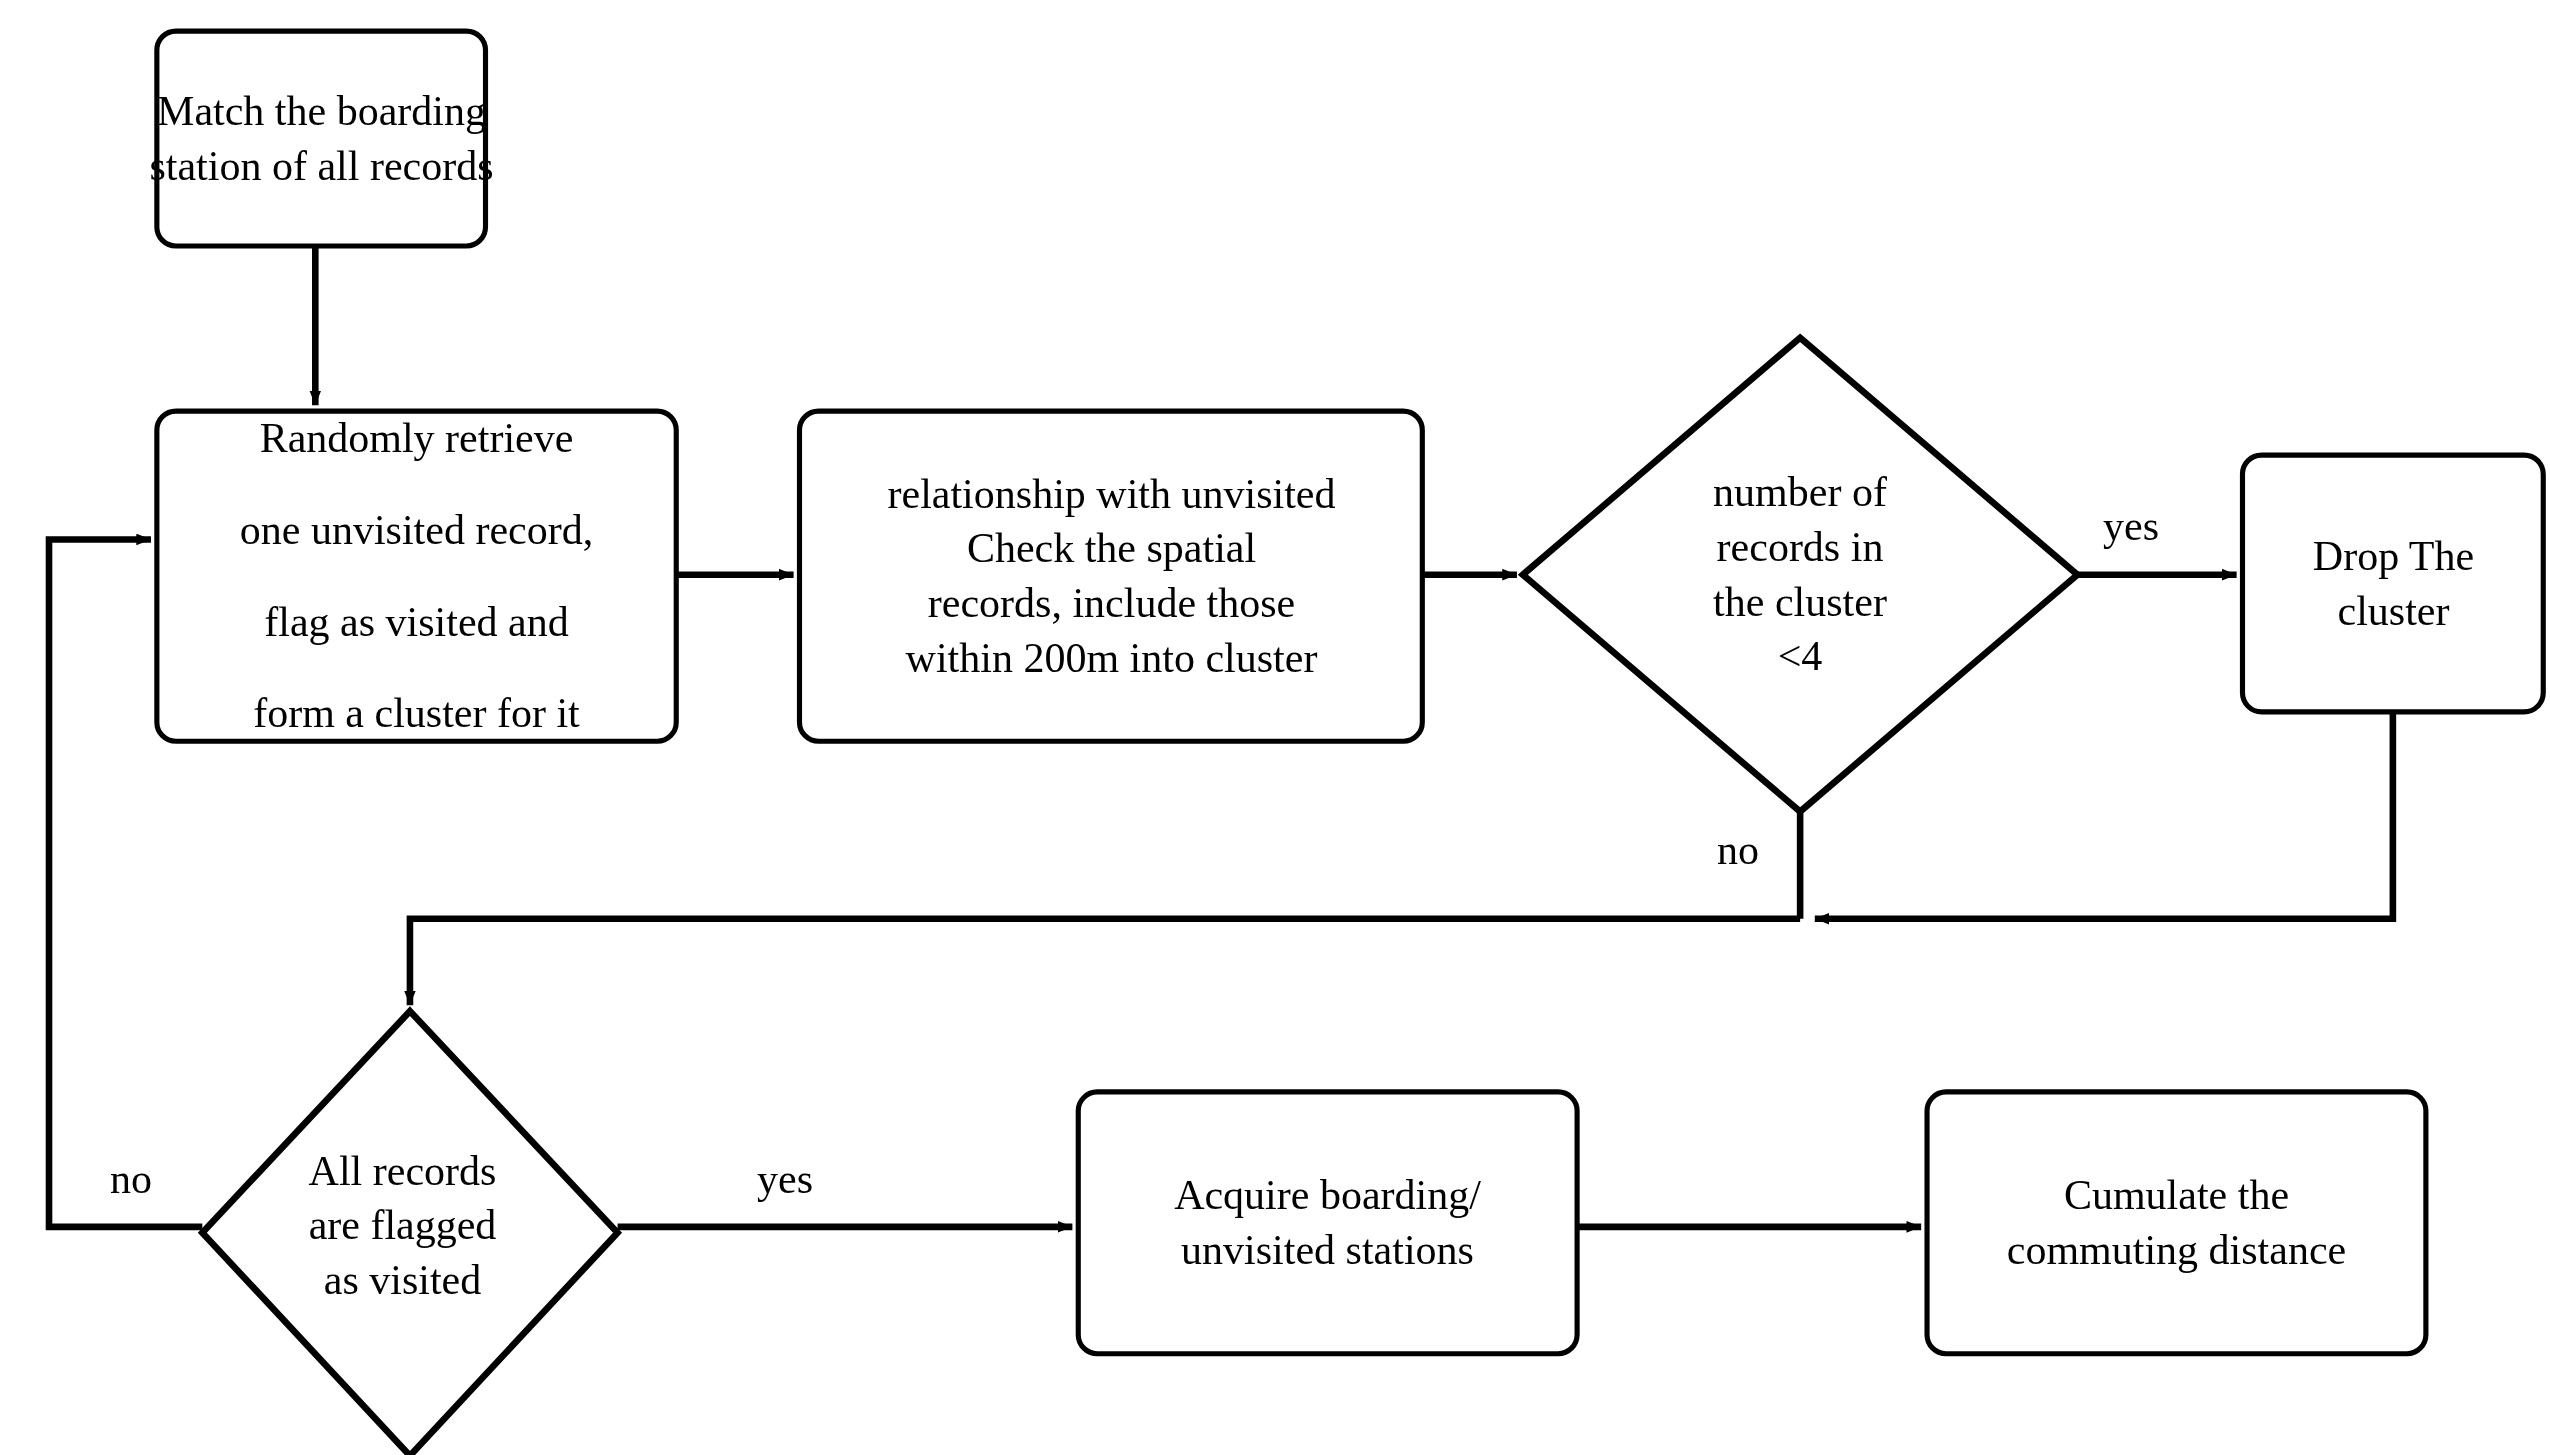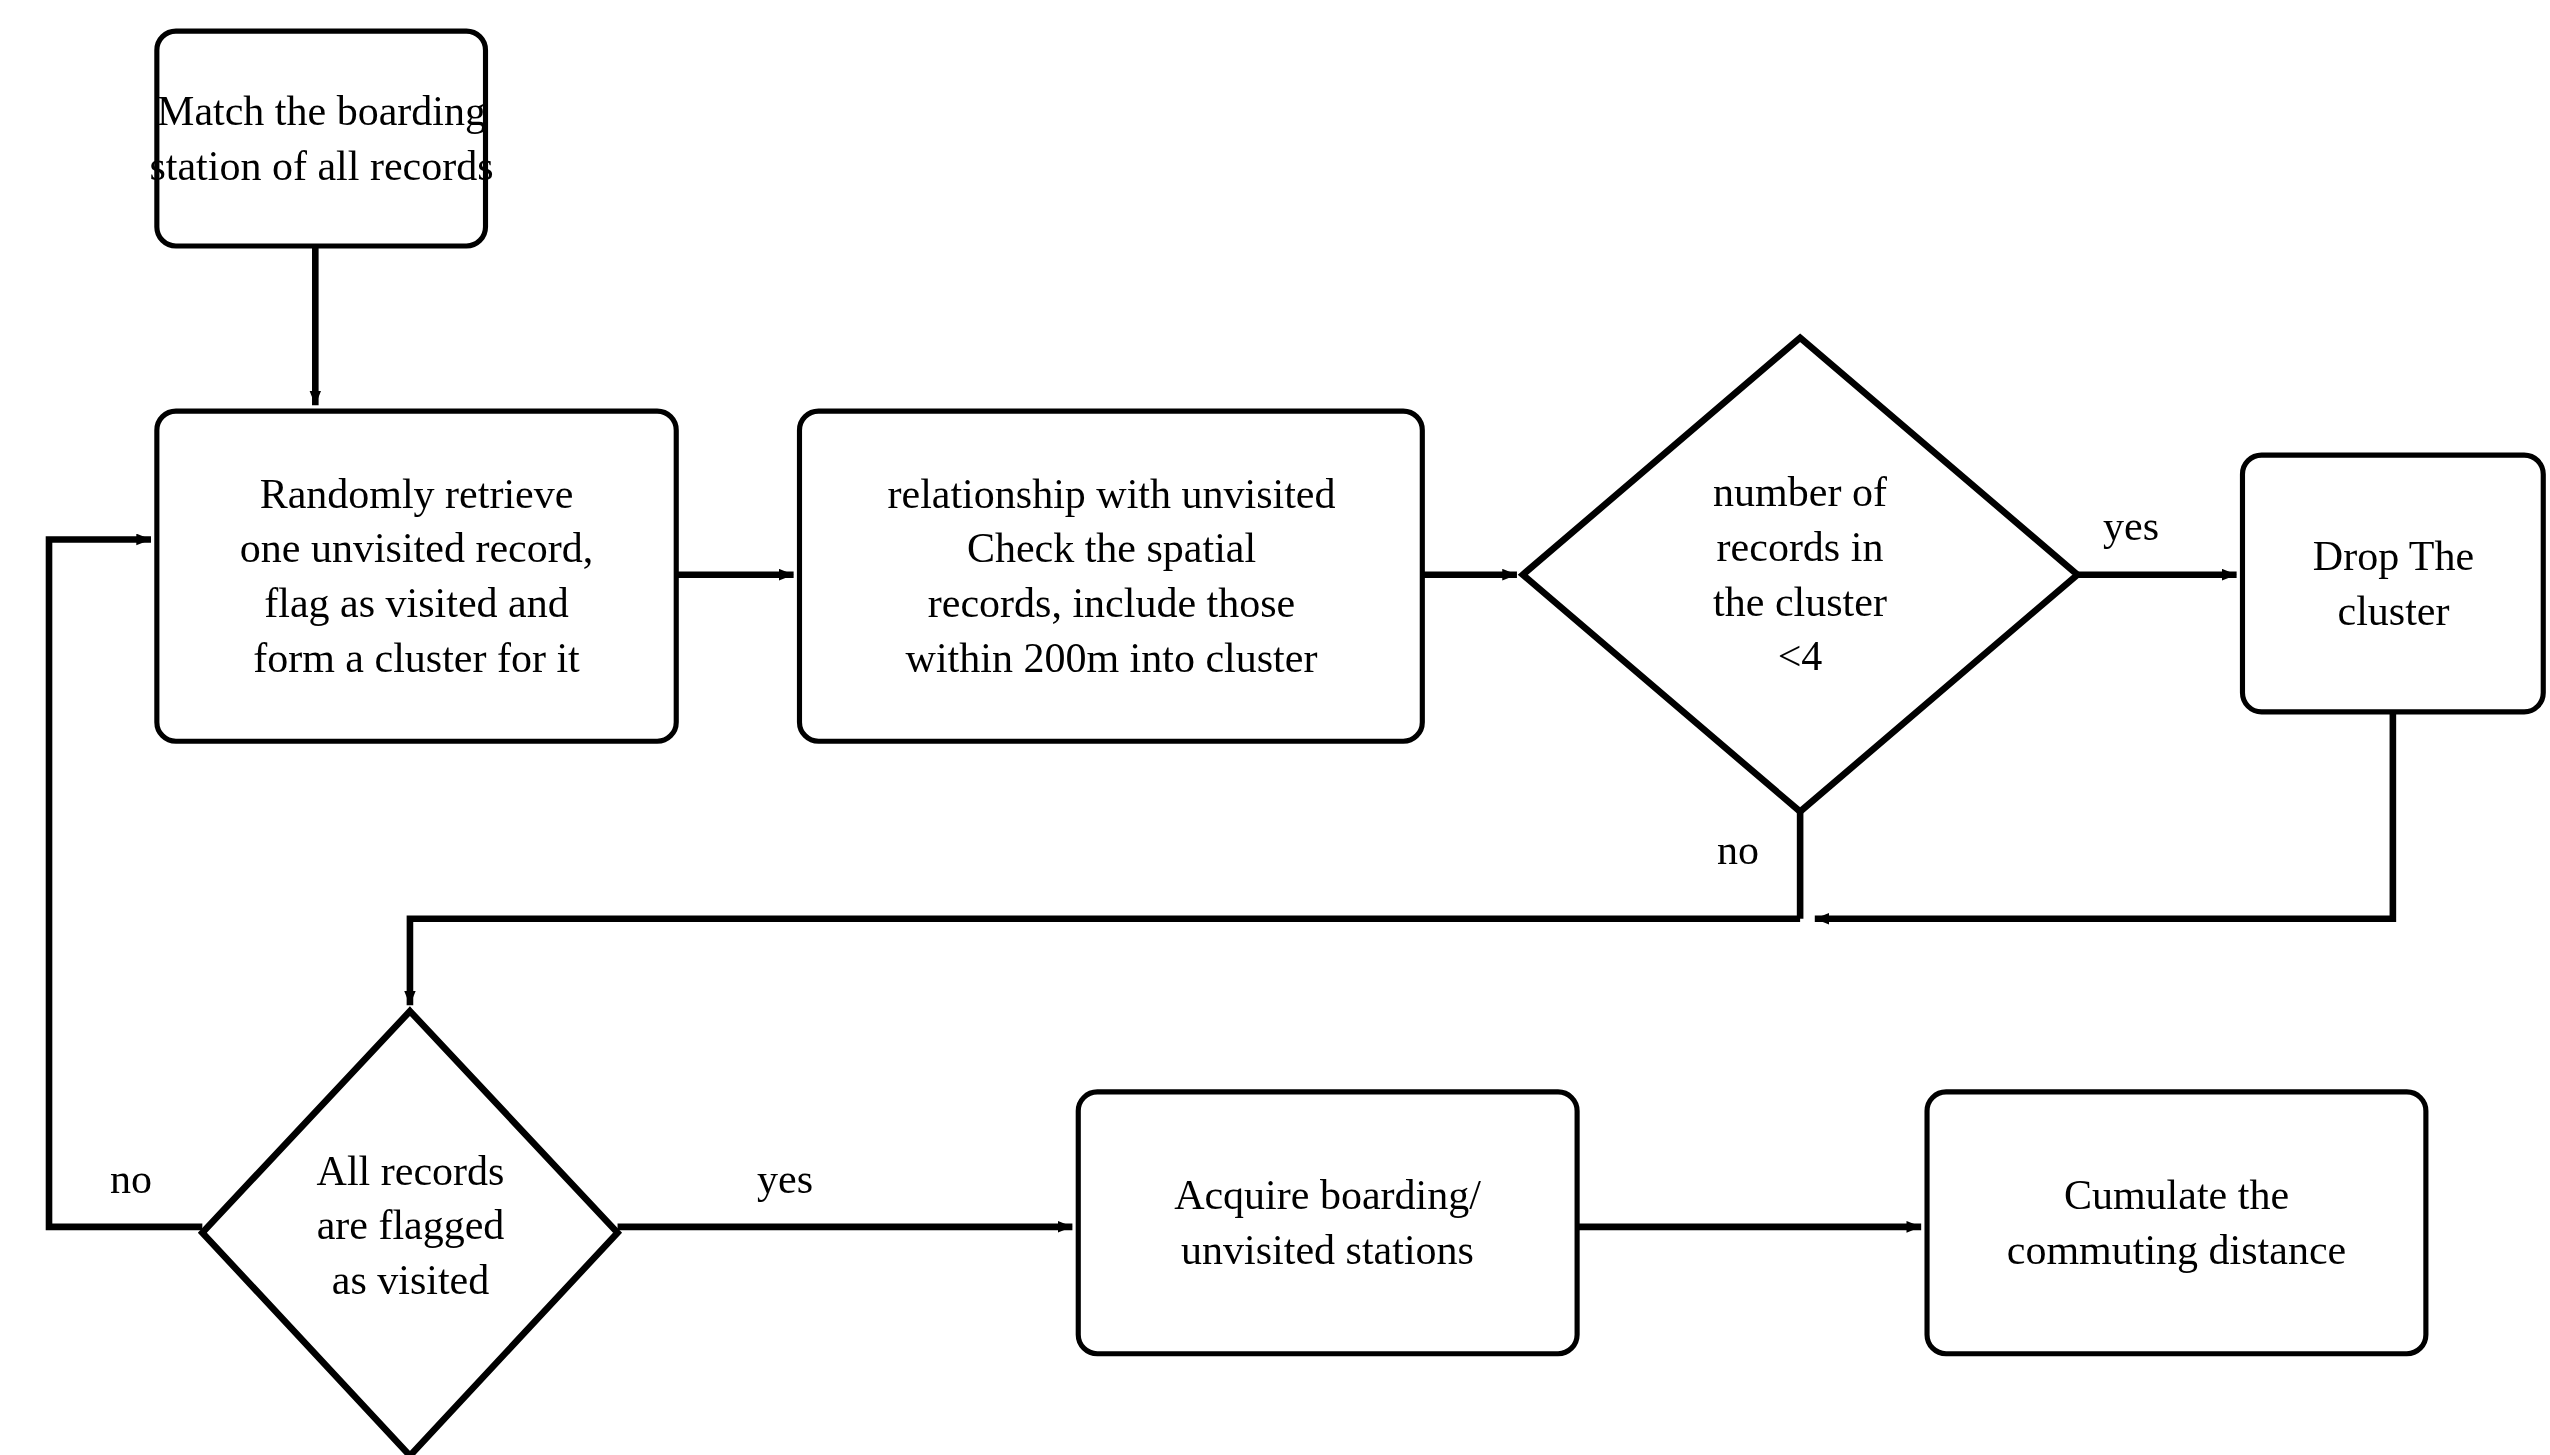--- a/index.html
+++ b/index.html
@@ -82,21 +82,21 @@
     <path d="M2128,1672 L2597,1672" fill="none" stroke="#000000" stroke-width="9" marker-end="url(#arrow-r)"></path>
 
     <path d="M254,1672 L45,1672 L45,735 L184,735" fill="none" stroke="#000000" stroke-width="9" marker-end="url(#arrow-r)"></path>
   </svg>
 
   <div class="node-label" style="left:141px; top:31px; width:329px; height:215px;">
     <span>Match the boarding</span>
     <span>station of all records</span>
   </div>
 
-  <div class="node-label" style="left:141px; top:411px; width:519px; height:330px;">
+  <div class="node-label" style="left:141px; top:411px; width:519px; height:330px;justify-content:space-between;">
     <span>Randomly retrieve</span>
     <span>one unvisited record,</span>
     <span>flag as visited and</span>
     <span>form a cluster for it</span>
   </div>
 
   <div class="node-label" style="left:784px; top:411px; width:623px; height:330px;">
     <span>relationship with unvisited</span>
     <span>Check the spatial</span>
     <span>records, include those</span>
@@ -108,21 +108,21 @@
     <span>records in</span>
     <span>the cluster</span>
     <span>&lt;4</span>
   </div>
 
   <div class="node-label" style="left:2227px; top:455px; width:301px; height:257px;">
     <span>Drop The</span>
     <span>cluster</span>
   </div>
 
-  <div class="node-label" style="left:216px; top:1097px; width:357px; height:257px;">
+  <div class="node-label" style="left:208px; top:1097px; width:357px; height:257px;">
     <span>All records</span>
     <span>are flagged</span>
     <span>as visited</span>
   </div>
 
   <div class="node-label" style="left:1062px; top:1092px; width:499px; height:262px;text-align:center;">
     <span>Acquire boarding/</span>
     <span>unvisited stations</span>
   </div>
 

